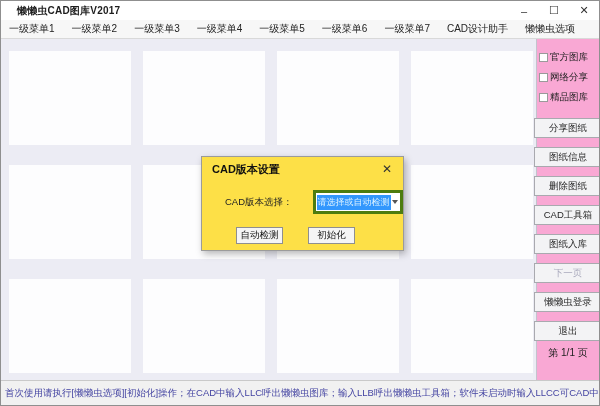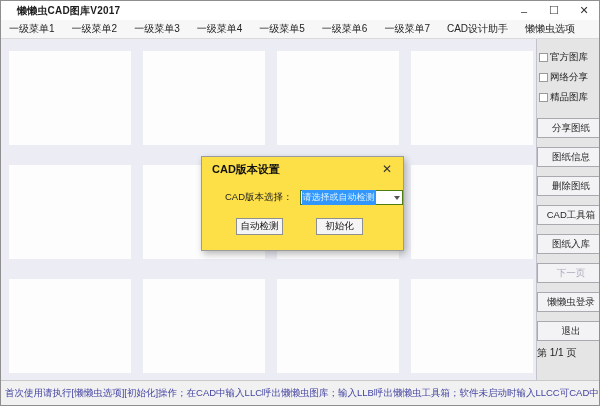--- a/index.html
+++ b/index.html
@@ -21,22 +21,22 @@
   .menu-item { font-size:10px; color:#232323; white-space:nowrap; cursor:default; }
 
   
   .appbody { display:flex; height:341px; }
   .main { flex:1; background:#ececf4; border-right:1px solid #c3c3cd; padding:12px 0 0 8px; overflow:hidden; }
   .grid { display:grid; grid-template-columns:repeat(4,122px); grid-auto-rows:94px;
           column-gap:12px; row-gap:20px; }
   .cell { background:#fdfdfe; }
 
   
-  .sidebar { width:62px; background:#e5e5e5; padding-top:10px;
-             display:flex; flex-direction:column; align-items:flex-start; }
+  .sidebar { width:62px; background:#f9a8d4; padding-top:10px;
+             display:flex; flex-direction:column; align-items:center; }
   .cb-row { display:flex; align-items:center; gap:2px; height:17px; margin-bottom:3px;
             align-self:flex-start; padding-left:2px; cursor:default; }
   .cb-box { width:9px; height:9px; border:1px solid #9a9a9a; background:#fff; flex:0 0 auto; }
   .cb-label { font-size:9.5px; color:#222; white-space:nowrap; }
   .sbtn { width:68px; height:20px; margin-top:9px; background:#f3f3f5; border:1px solid #a9a9af;
           font-size:9.5px; color:#1f1f1f; display:flex; align-items:center; justify-content:center;
           white-space:nowrap; cursor:default; }
   .sbtn:first-of-type { margin-top:6px; }
   .sbtn.disabled { color:#a9a9bc; }
   .page-ind { font-size:10px; color:#222; margin-top:5px; white-space:nowrap; }
@@ -48,27 +48,27 @@
 
   
   .dialog { position:absolute; left:200px; top:155px; width:203px; height:95px;
             background:#fde047; border:1px solid #9b9b9b;
             box-shadow:2px 3px 7px rgba(0,0,0,.28); }
   .dlg-titlebar { height:24px; display:flex; align-items:center; padding:0 8px 0 10px; }
   .dlg-title { font-size:11px; font-weight:bold; color:#111; }
   .dlg-close { margin-left:auto; font-size:12px; color:#333; width:16px; text-align:center; cursor:default; }
   .dlg-row { display:flex; align-items:center; padding-left:23px; margin-top:9px; }
   .dlg-label { font-size:9.5px; color:#222; white-space:nowrap; }
-  .combobox { width:105px; height:15px; margin-left:7px; background:#fff; border:1px solid #4d7c0f;
+  .combobox { width:105px; height:24px; margin-left:20px; background:#fff; border:3px solid #4d7c0f;
               display:flex; align-items:center; padding:0 2px 0 1px; cursor:default; }
   .combo-sel { font-size:9px; background:#3297fd; color:#d8f0ff; white-space:nowrap;
                padding:1px 1px; overflow:hidden; }
   .combo-arrow { margin-left:auto; width:0; height:0; border-left:3.5px solid transparent;
                  border-right:3.5px solid transparent; border-top:4px solid #555; }
-  .dlg-buttons { display:flex; padding-left:34px; gap:33px; margin-top:13px; }
+  .dlg-buttons { display:flex; padding-left:34px; gap:25px; margin-top:13px; }
   .dlg-btn { width:47px; height:17px; background:#f5f5f5; border:1px solid #8f8f8f;
              font-size:9.5px; color:#111; display:flex; align-items:center; justify-content:center;
              white-space:nowrap; cursor:default; }
 </style>
 </head>
 <body>
 
 <div class="window">
 
   <div class="titlebar">

